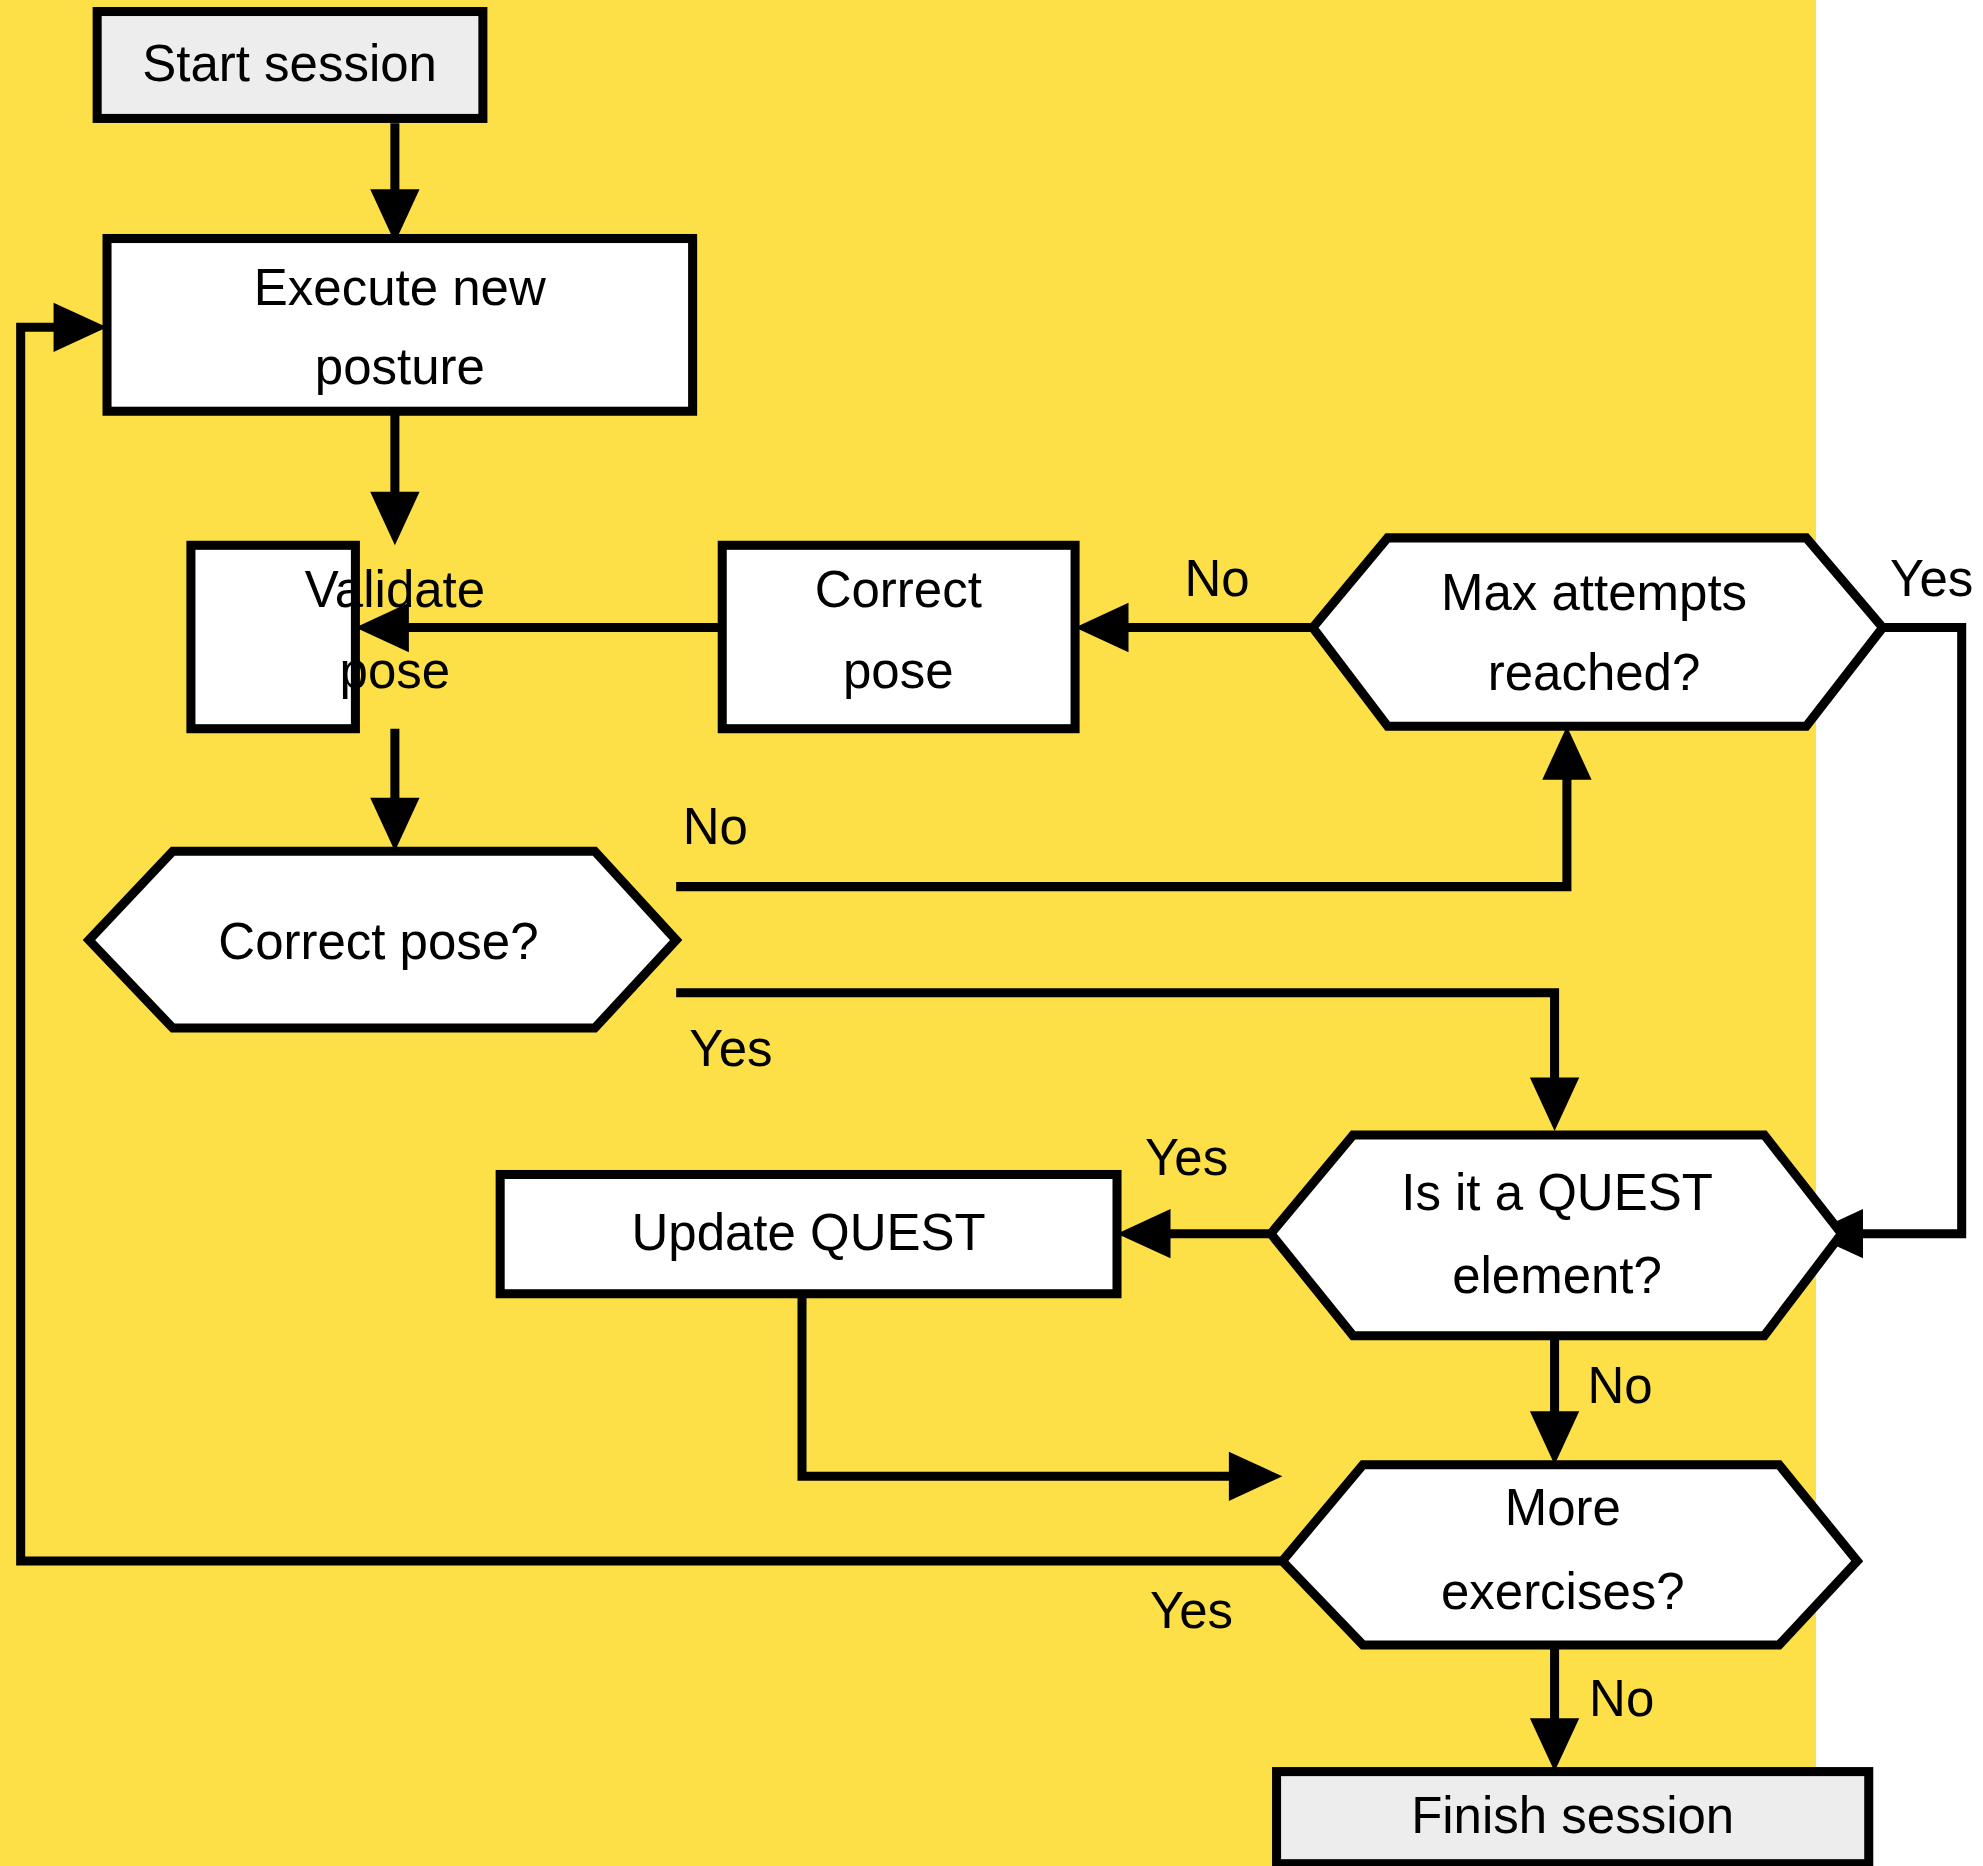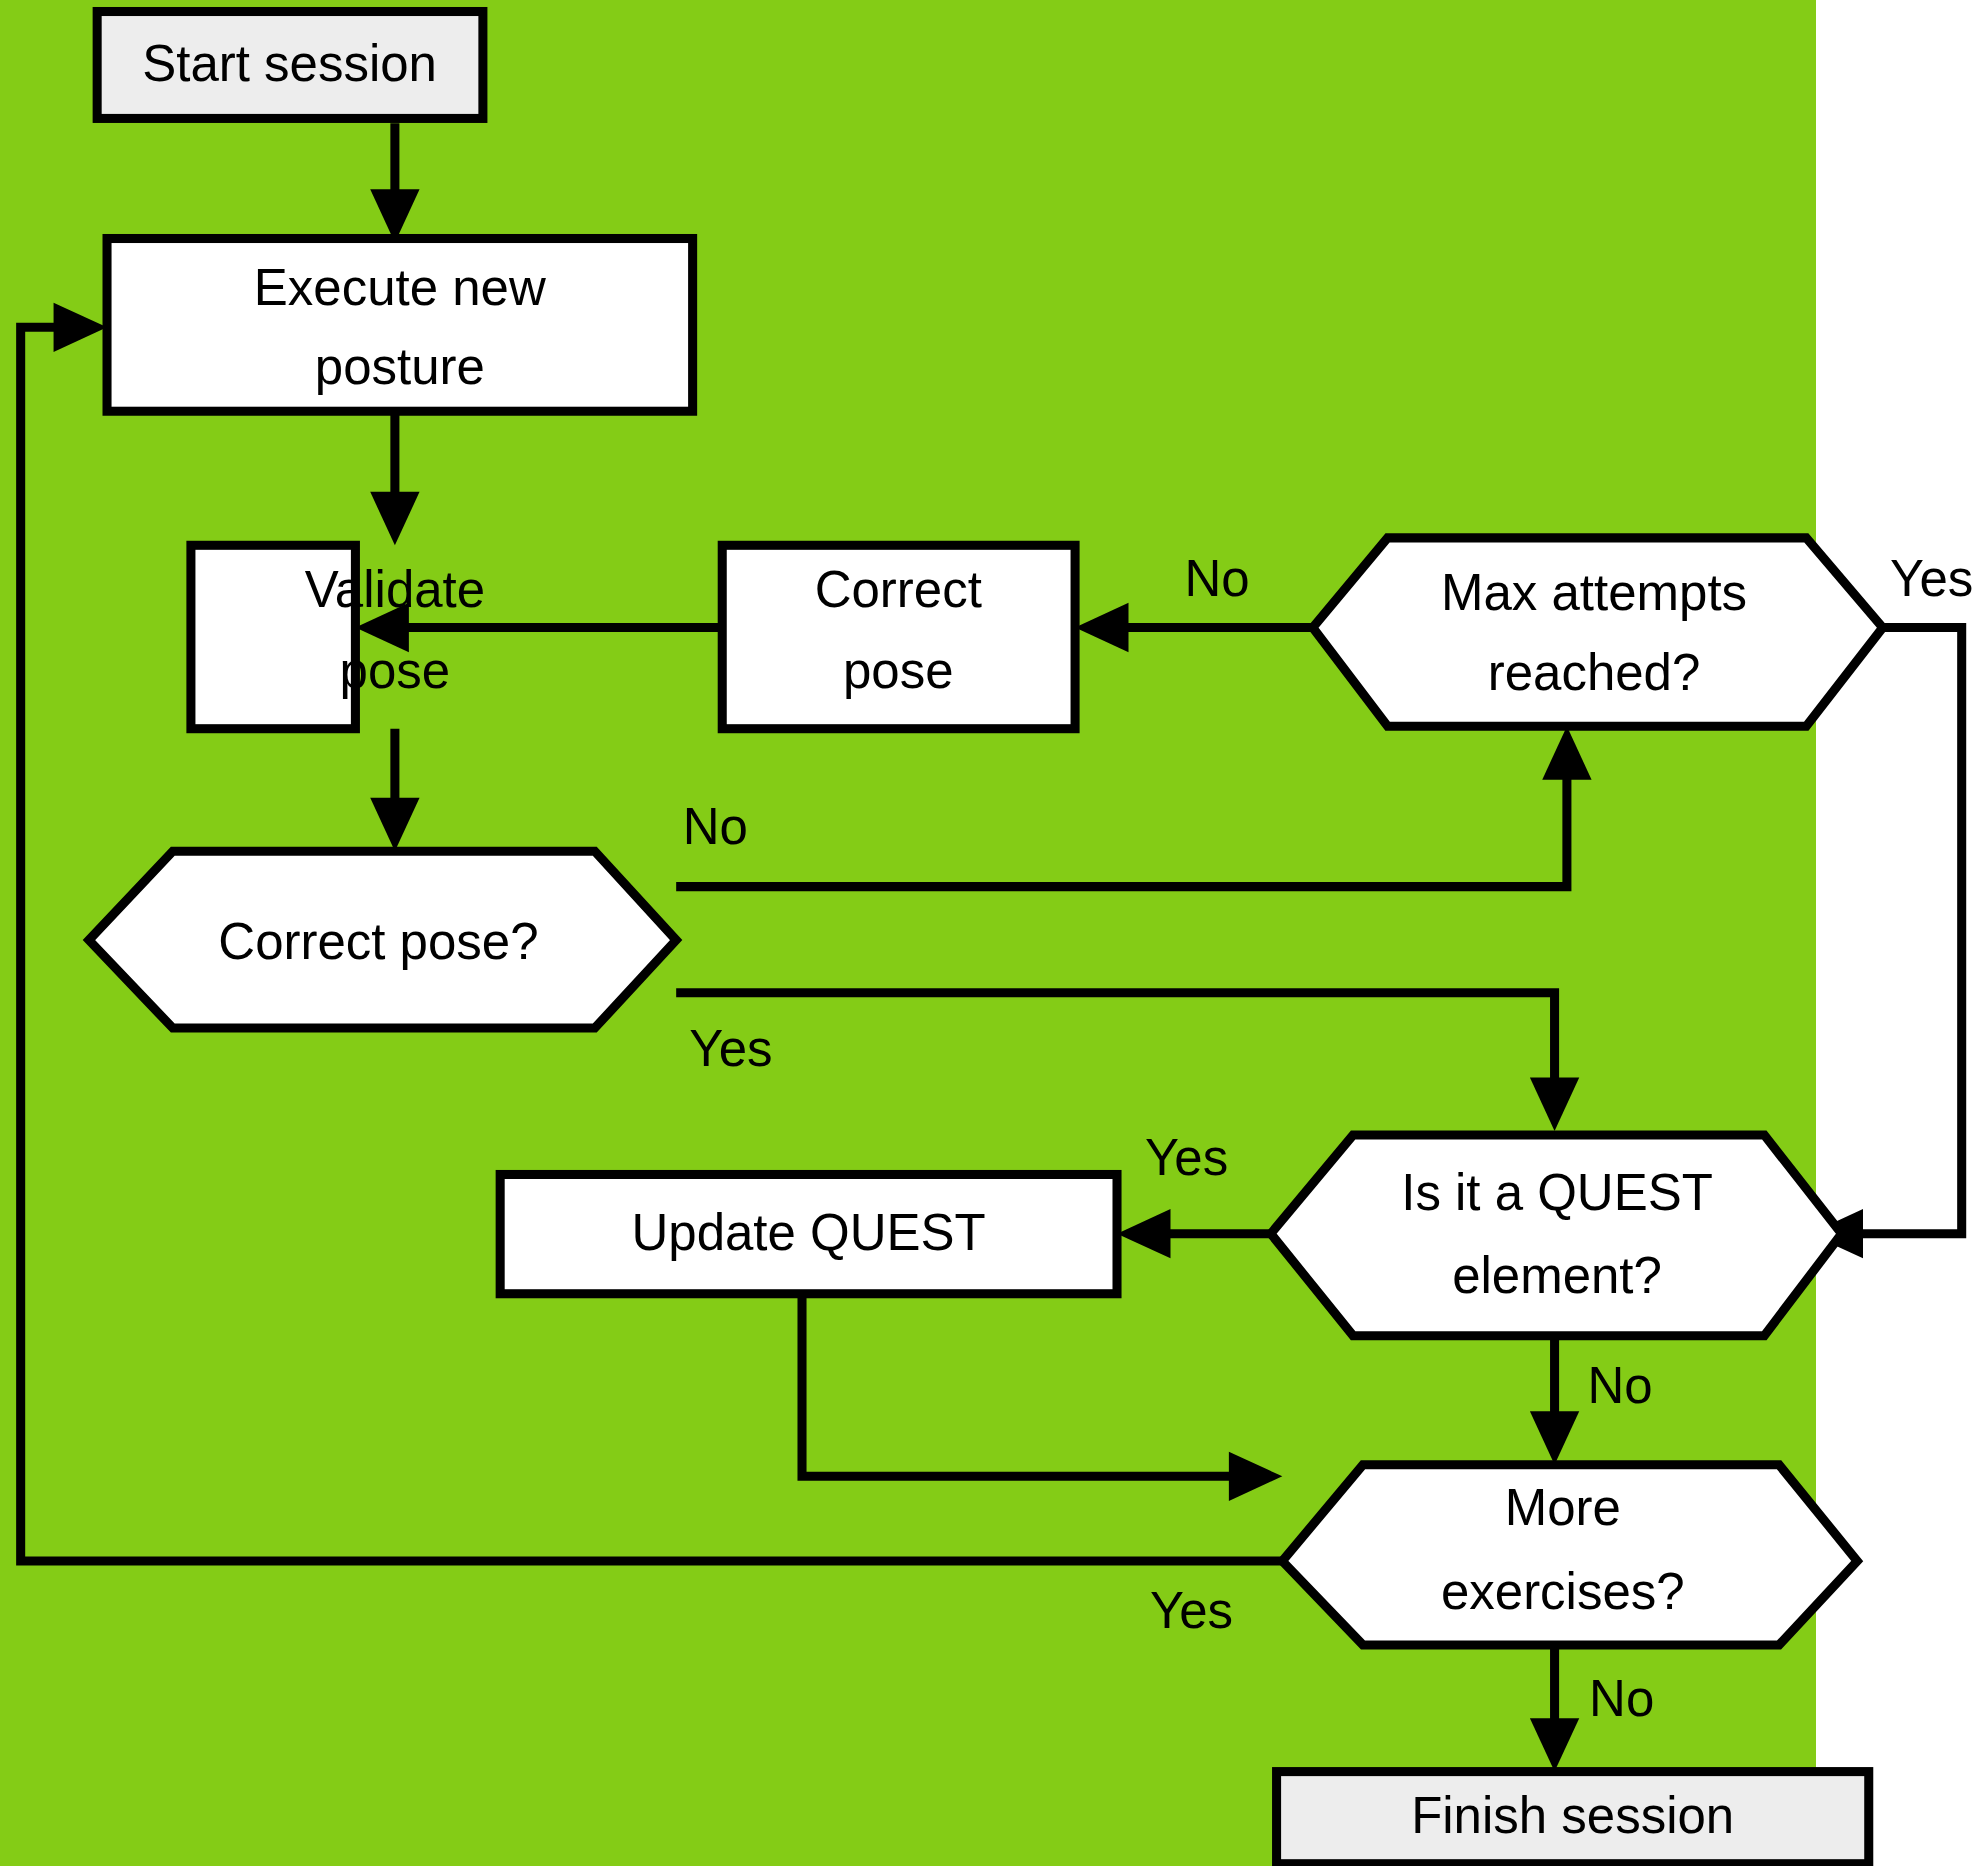--- a/index.html
+++ b/index.html
@@ -4,21 +4,21 @@
 <style>
   html, body {
     margin: 0;
     padding: 0;
     background: #ffffff;
   }
   #canvas {
     position: relative;
     width: 1816px;
     height: 1867px;
-    background: #84cc16;
+    background: #fde047;
     font-family: "Liberation Sans", sans-serif;
   }
   svg#flow {
     position: absolute;
     top: 0; left: 0;
     width: 1984px;
     height: 1867px;
     display: block;
   }
   .node-shape {

